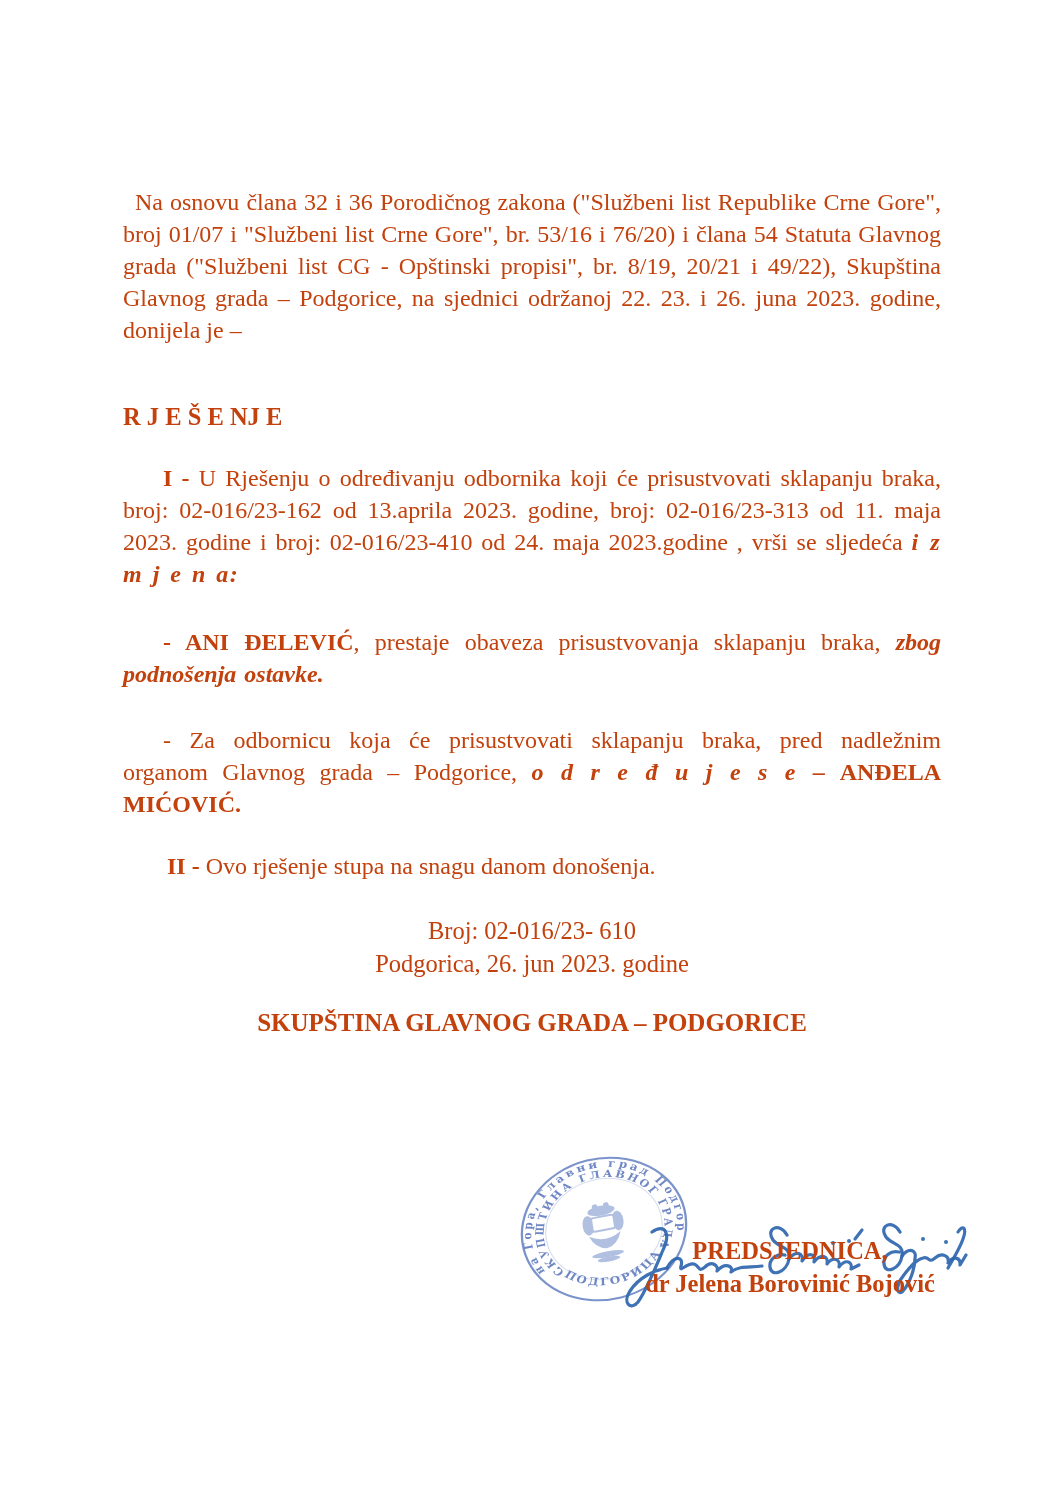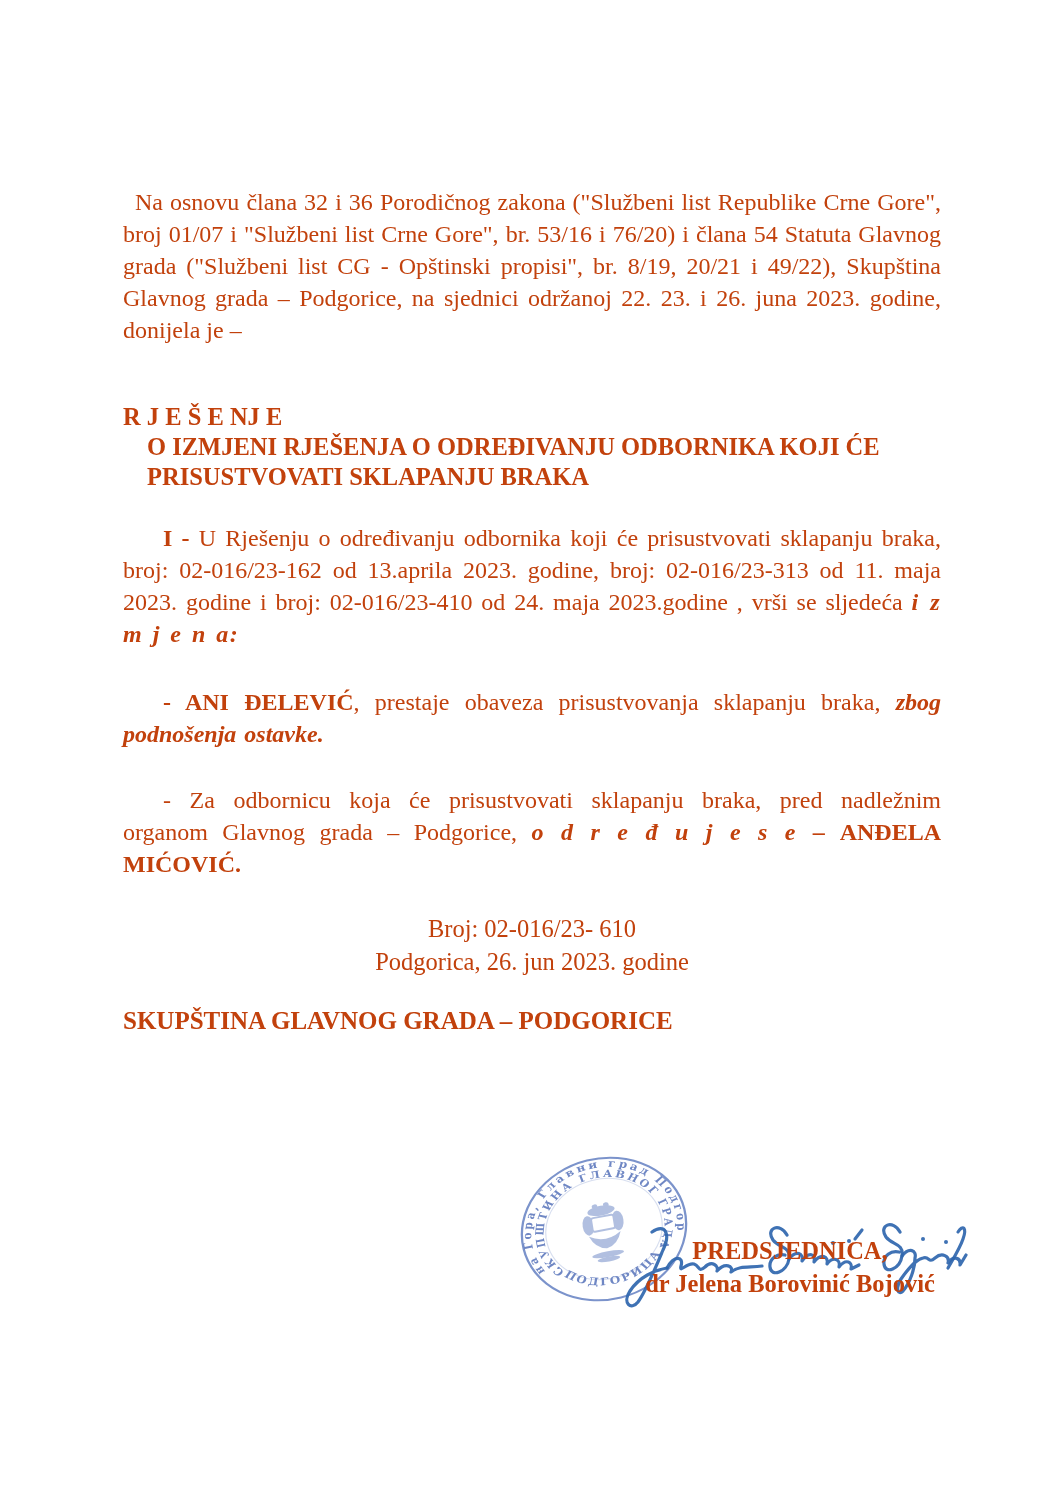--- a/index.html
+++ b/index.html
@@ -32,21 +32,21 @@
     line-height:30px;
   }
   .doc-title .t2{width:770px;margin:0 auto;}
   .p-item1{margin-top:30px;text-indent:40px;word-spacing:2px;}
   .p-removal{margin-top:36px;text-indent:40px;word-spacing:2px;}
   .p-appoint{margin-top:34px;text-indent:40px;word-spacing:5px;}
   .p-item2{margin-top:30px;text-indent:44px;}
   .ref{margin-top:32px;font-size:24.5px;line-height:33px;text-align:center;}
   .org-line{
     margin-top:28px;
-    text-align:left;
+    text-align:center;
     font-weight:bold;
     font-size:25px;
     line-height:30px;
   }
   .b{font-weight:bold;}
   .bi{font-weight:bold;font-style:italic;}
   .sp{letter-spacing:1.5px;}
   .sig-block{
     position:absolute;
     left:600px;
@@ -86,29 +86,29 @@
 <body>
 
 <div class="page">
 
   <div class="content">
 
     <p class="para p-intro">Na osnovu člana 32 i 36 Porodičnog zakona ("Službeni list Republike Crne Gore", broj 01/07 i "Službeni list Crne Gore", br. 53/16 i 76/20) i člana 54 Statuta Glavnog grada ("Službeni list CG - Opštinski propisi", br. 8/19, 20/21 i 49/22), Skupština Glavnog grada – Podgorice, na sjednici održanoj 22. 23. i 26. juna 2023. godine, donijela je –</p>
 
     <div class="doc-title">
       <div class="t1">R J E Š E NJ E</div>
-      <div class="t2">O IZMJENI RJEŠENJA O ODREĐIVANJU ODBORNIKA KOJI ĆE PRISUSTVOVATI SKLAPANJU BRAKA</div>
     </div>
 
     <p class="para p-item1"><span class="b">I -</span><span> U Rješenju o određivanju odbornika koji će prisustvovati sklapanju braka, broj: 02-016/23-162 od 13.aprila 2023. godine, broj: 02-016/23-313 od 11. maja 2023. godine i broj: 02-016/23-410 od 24. maja 2023.godine , vrši se sljedeća </span><span class="bi sp">i z m j e n a:</span></p>
 
     <p class="para p-removal"><span class="b">- ANI ĐELEVIĆ</span><span>, prestaje obaveza prisustvovanja sklapanju braka, </span><span class="bi">zbog podnošenja ostavke.</span></p>
 
     <p class="para p-appoint"><span>- Za odbornicu koja će prisustvovati sklapanju braka, pred nadležnim organom Glavnog grada – Podgorice, </span><span class="bi sp">o d r e đ u j e   s e –</span><span class="b"> ANĐELA MIĆOVIĆ.</span></p>
 
+    <p class="para p-item2"><span class="b">II -</span><span> Ovo rješenje stupa na snagu danom donošenja.</span></p>
 
     <div class="ref">
       <div>Broj: 02-016/23- 610</div>
       <div>Podgorica, 26. jun 2023. godine</div>
     </div>
 
     <div class="org-line">SKUPŠTINA GLAVNOG GRADA – PODGORICE</div>
 
   </div>
 

